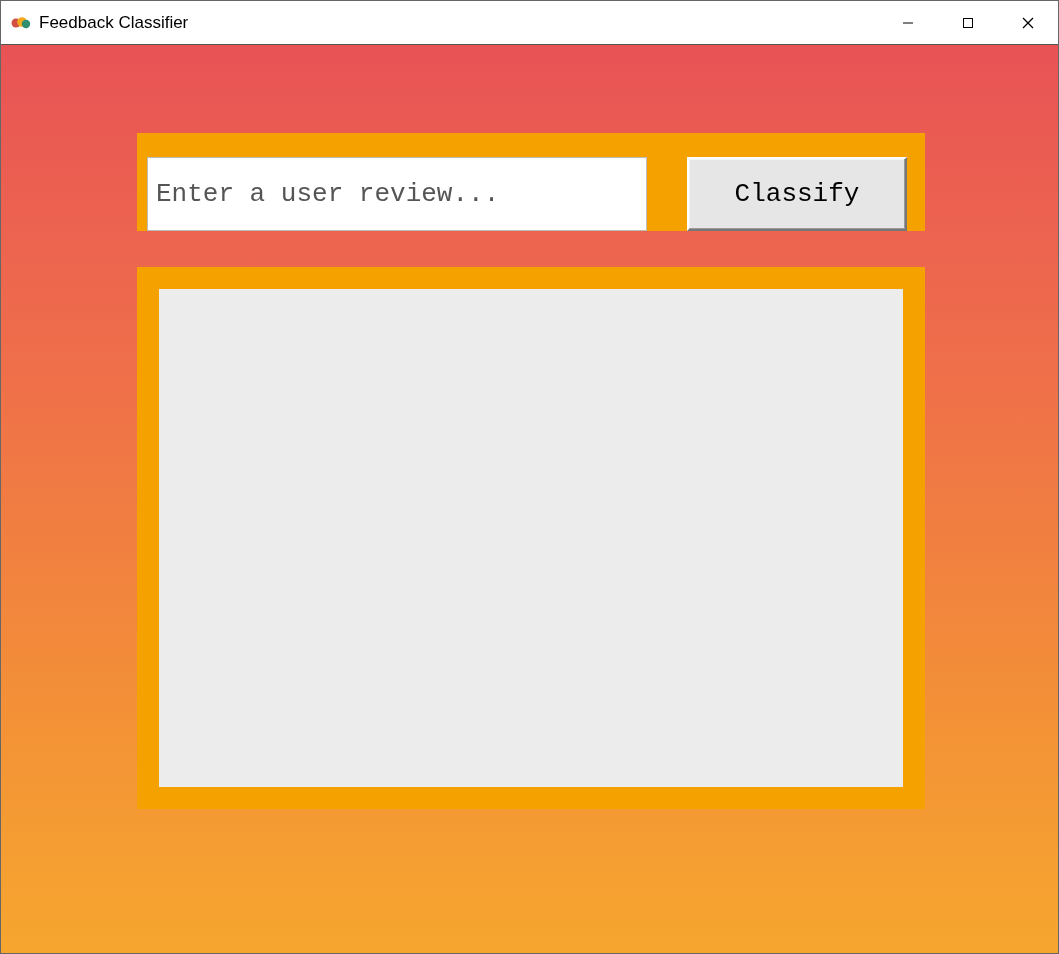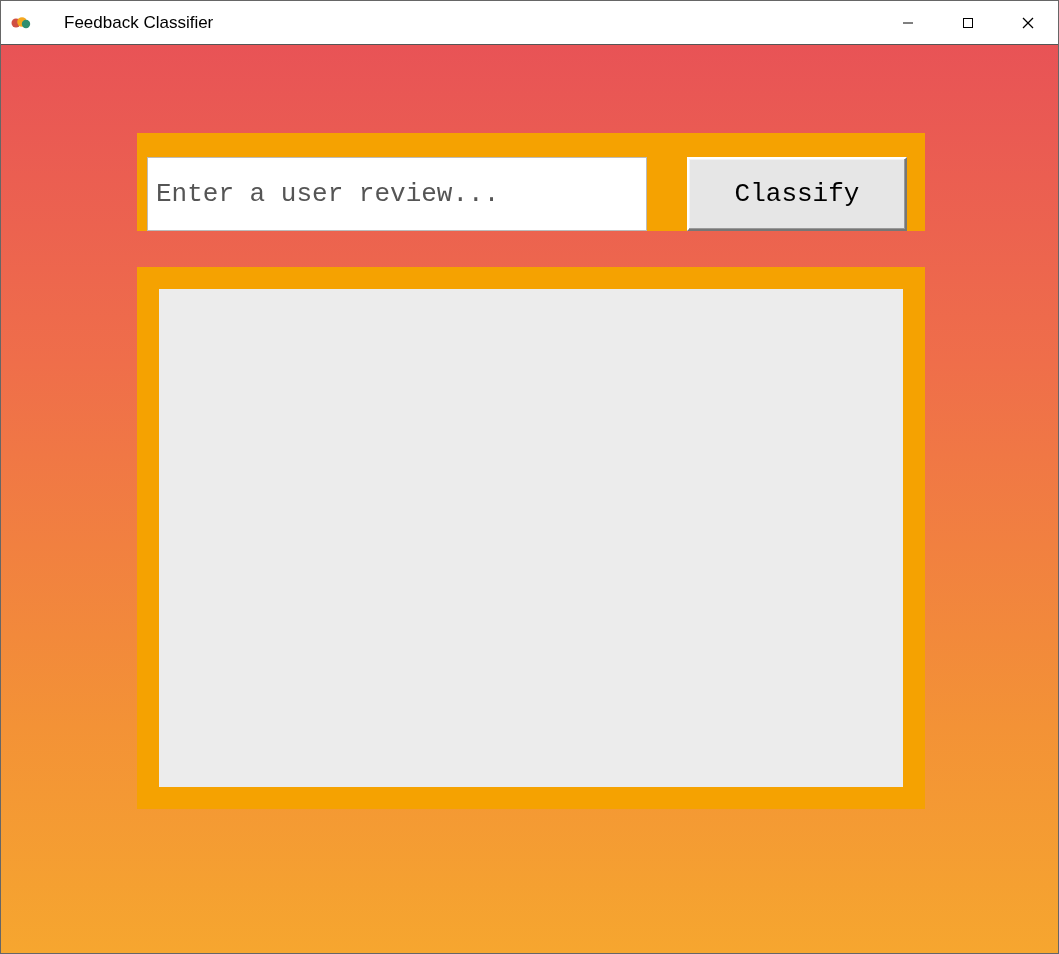--- a/index.html
+++ b/index.html
@@ -11,21 +11,20 @@
       display: flex; flex-direction: column;
     }
     
     .titlebar {
       height: 44px;
       background: #ffffff;
       border-bottom: 1px solid #555;
       display: flex; align-items: center;
       padding: 0 0 0 10px;
       flex-shrink: 0;
-      gap: 25px;
     }
     .titlebar .icon {
       width: 20px; height: 20px; margin-right: 8px;
       display:flex; align-items:center; justify-content:center;
     }
     .titlebar .title {
       font-size: 17px; color: #000;
       flex: 1;
     }
     .win-controls {

